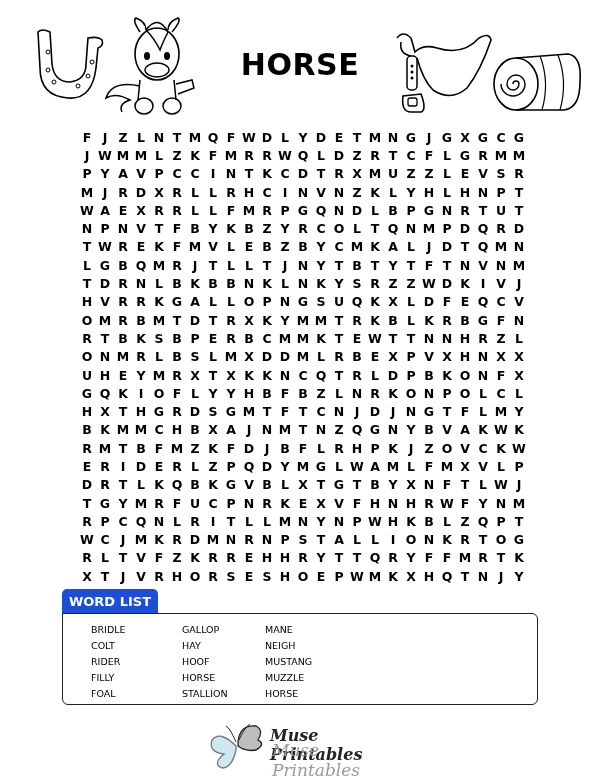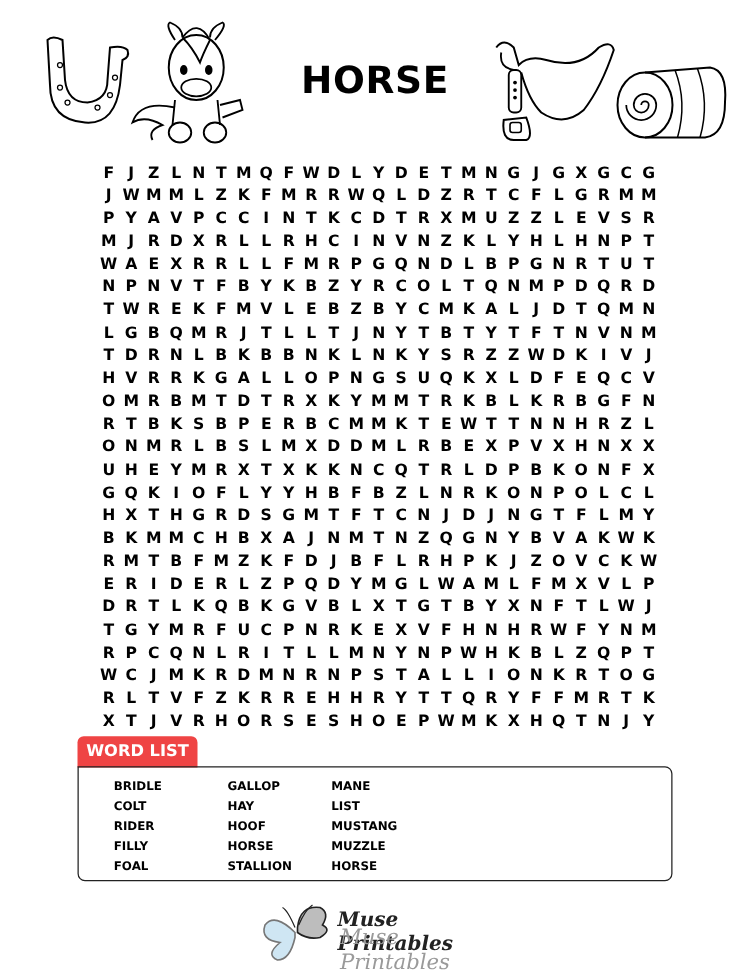--- a/index.html
+++ b/index.html
@@ -4,24 +4,24 @@
 <style>
   html, body { margin:0; padding:0; background:#ffffff; }
   body { width:600px; height:776px; position:relative; overflow:hidden; font-family:"DejaVu Sans", sans-serif; color:#000; }
   .header { position:absolute; left:0; top:0; width:600px; height:125px; }
   .title-main { position:absolute; left:0; width:600px; top:47px; text-align:center; font-weight:bold; font-size:30px; letter-spacing:0.5px; }
   .title-sub { position:absolute; left:0; width:600px; top:88px; text-align:center; font-weight:bold; font-size:21px; }
   .art { position:absolute; }
   .grid { position:absolute; left:78px; top:128px; width:450px; }
   .grid-row { display:flex; height:18.3px; align-items:center; }
   .cell { width:20.45px; text-align:center; font-weight:bold; font-size:12.5px; }
-  .wl-tab { position:absolute; left:62px; top:589px; width:96px; height:25px; background:#ef4444; color:#fff; border-radius:5px 5px 0 0; font-weight:bold; font-size:13px; line-height:25px; text-align:center; }
+  .wl-tab { position:absolute; left:62px; top:589px; width:96px; height:25px; background:#1d4ed8; color:#fff; border-radius:5px 5px 0 0; font-weight:bold; font-size:13px; line-height:25px; text-align:center; }
   .wl-box { position:absolute; left:62px; top:613px; width:476px; height:92px; border:1.5px solid #222; border-radius:0 6px 6px 6px; box-sizing:border-box; }
   .wl-col { position:absolute; top:8px; display:flex; flex-direction:column; }
-  .wl-word { font-weight:bold; font-size:9.5px; height:16px; line-height:16px; }
+  .wl-word { font-weight:normal; font-size:9.5px; height:16px; line-height:16px; }
   .footer { position:absolute; left:200px; top:718px; width:210px; height:52px; }
   .brand { position:absolute; left:70px; top:8px; font-family:"DejaVu Serif", serif; font-style:italic; font-weight:bold; font-size:16px; color:#222; }
   .brand-shadow { position:absolute; left:72px; top:22px; font-family:"DejaVu Serif", serif; font-style:italic; font-size:17px; color:#9a9a9a; }
 </style>
 </head>
 <body>
 
 <div class="header">
 
   <svg class="art" style="left:32px;top:24px" width="76" height="80" viewBox="0 0 76 80">
@@ -756,21 +756,21 @@
   </div>
   <div class="wl-col" style="left:119px">
     <span class="wl-word">GALLOP</span>
     <span class="wl-word">HAY</span>
     <span class="wl-word">HOOF</span>
     <span class="wl-word">HORSE</span>
     <span class="wl-word">STALLION</span>
   </div>
   <div class="wl-col" style="left:202px">
     <span class="wl-word">MANE</span>
-    <span class="wl-word">LIST</span>
+    <span class="wl-word">NEIGH</span>
     <span class="wl-word">MUSTANG</span>
     <span class="wl-word">MUZZLE</span>
     <span class="wl-word">HORSE</span>
   </div>
 </div>
 
 <div class="footer">
   <svg style="position:absolute;left:6px;top:2px" width="62" height="50" viewBox="0 0 62 50">
     <path d="M30 26 Q14 10 6 20 Q2 32 18 34 Q6 44 16 48 Q26 48 30 30 Z" fill="#cfe6f3" stroke="#777" stroke-width="1.3"></path>
     <path d="M32 22 Q34 4 50 6 Q58 10 52 20 Q60 24 50 30 Q40 32 32 26 Z" fill="#bdbdbd" stroke="#222" stroke-width="1.3"></path>

